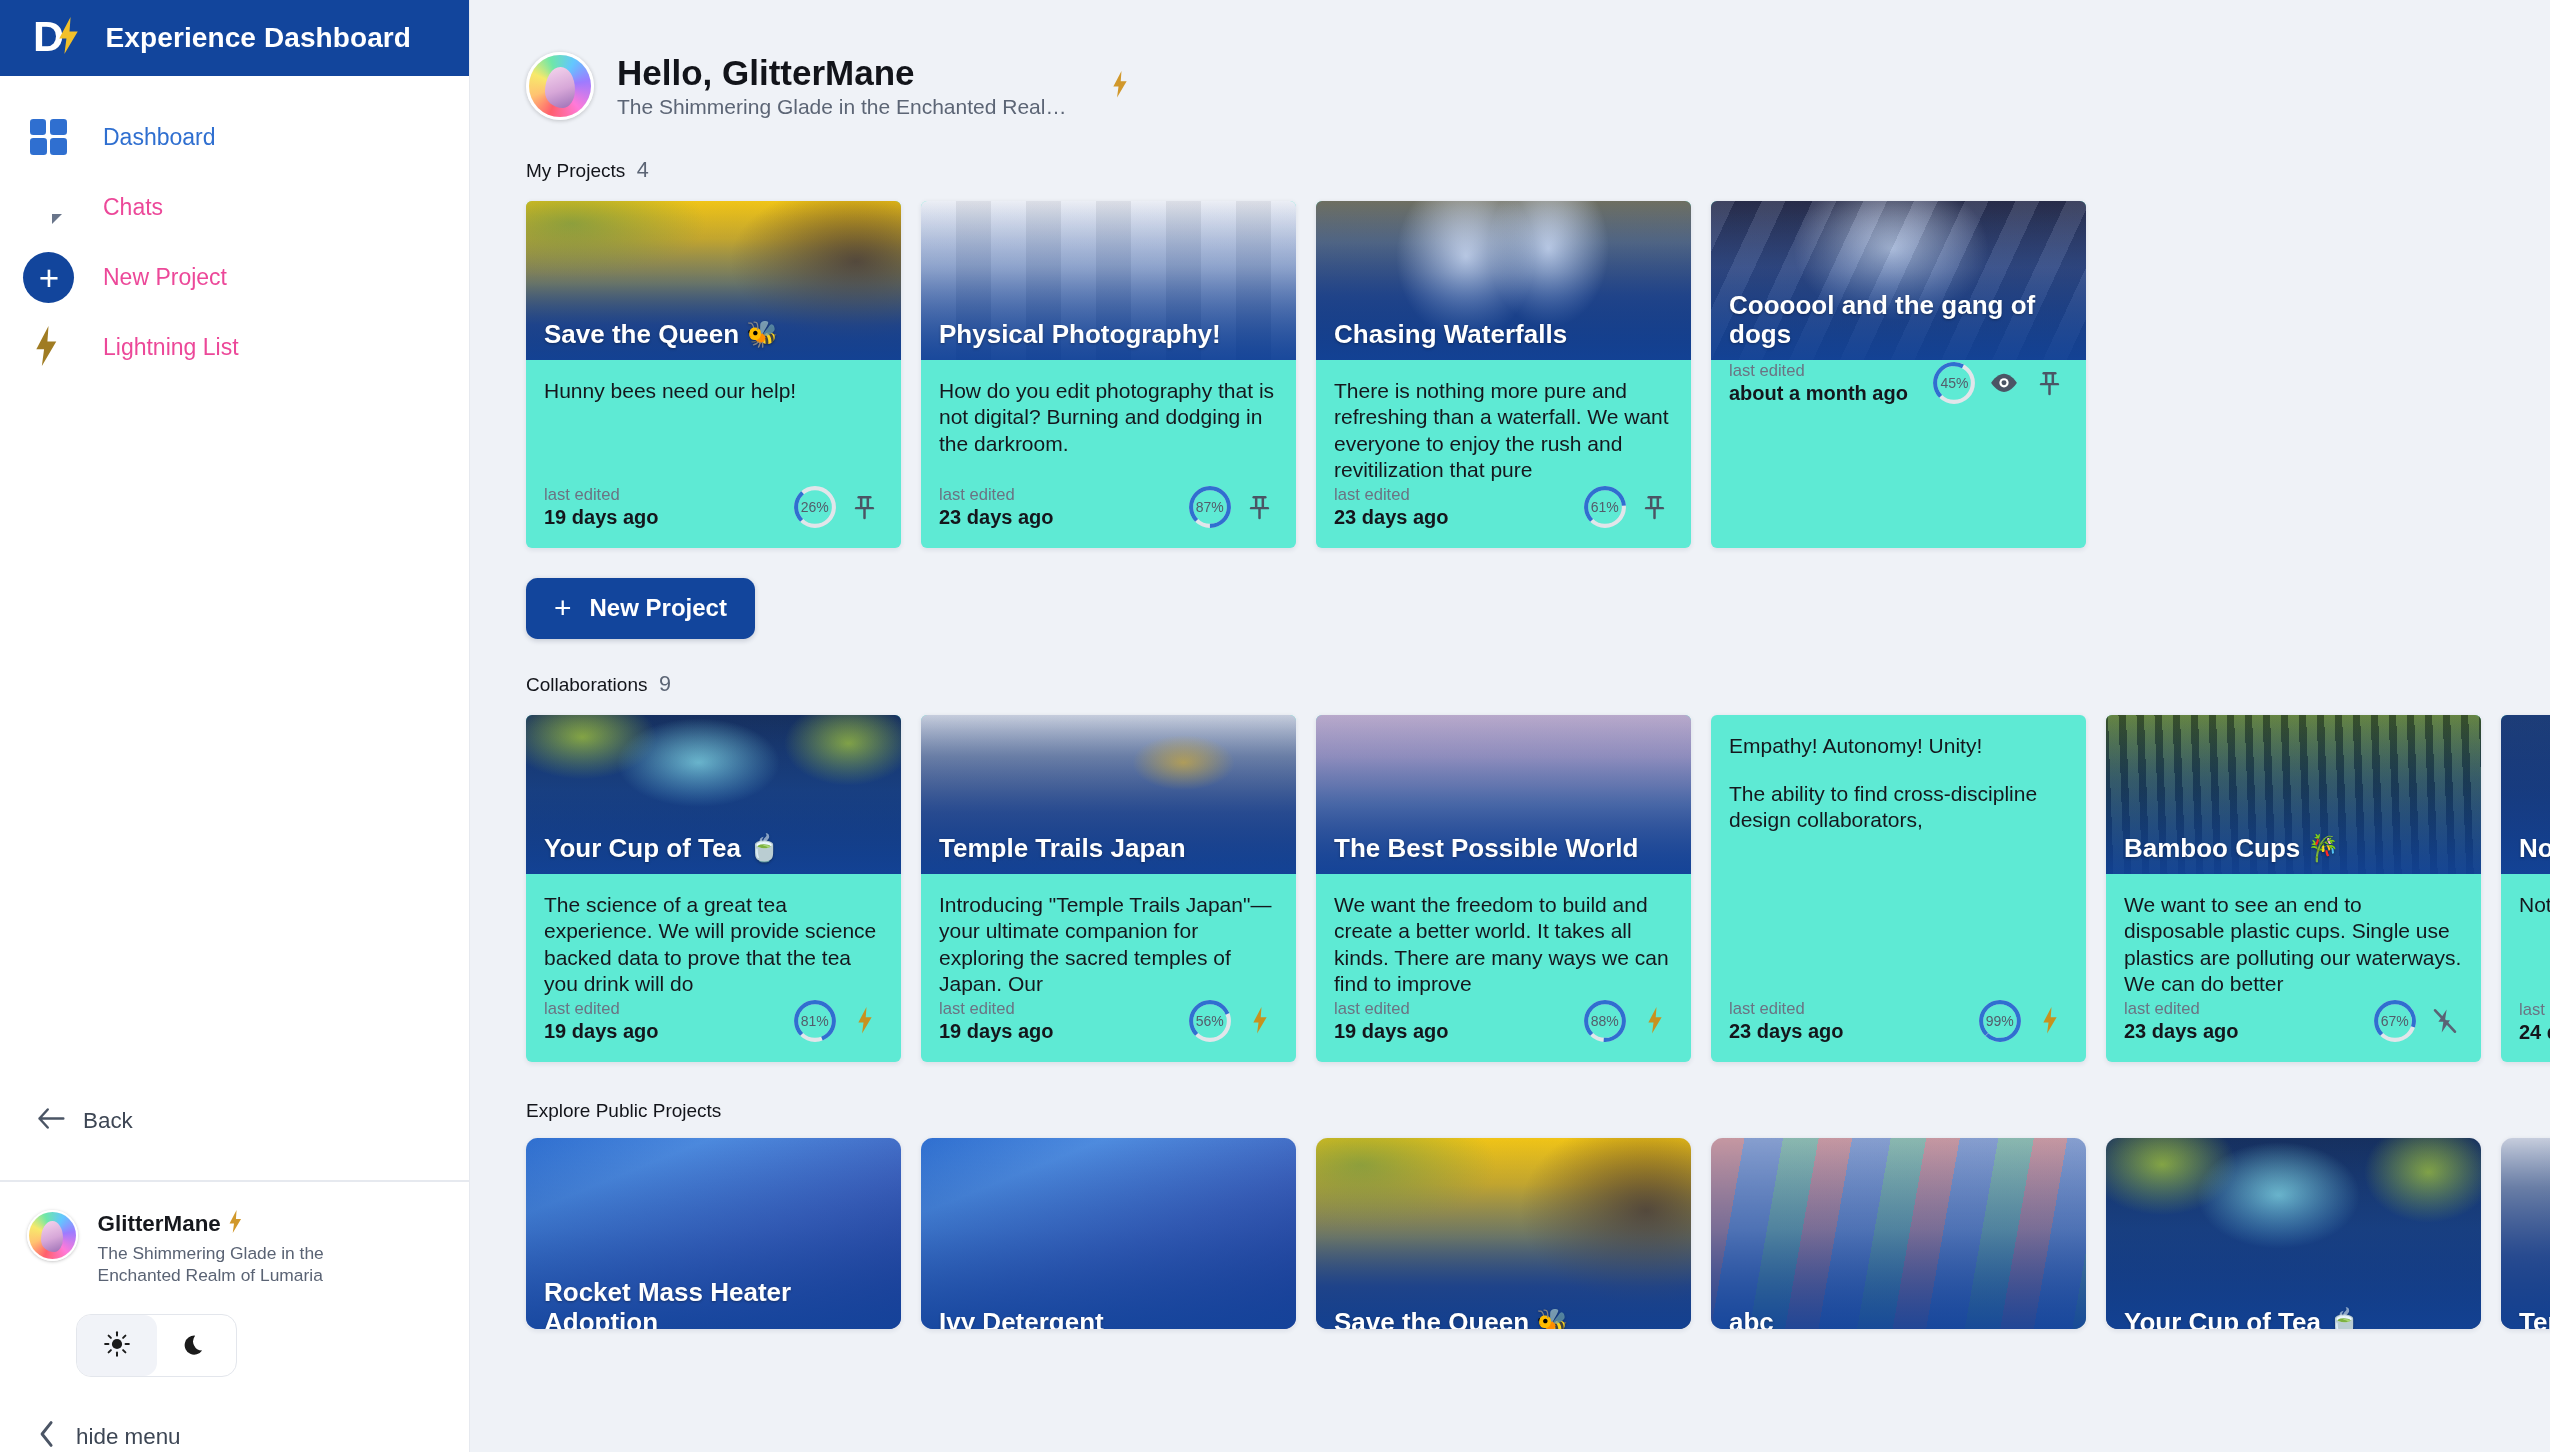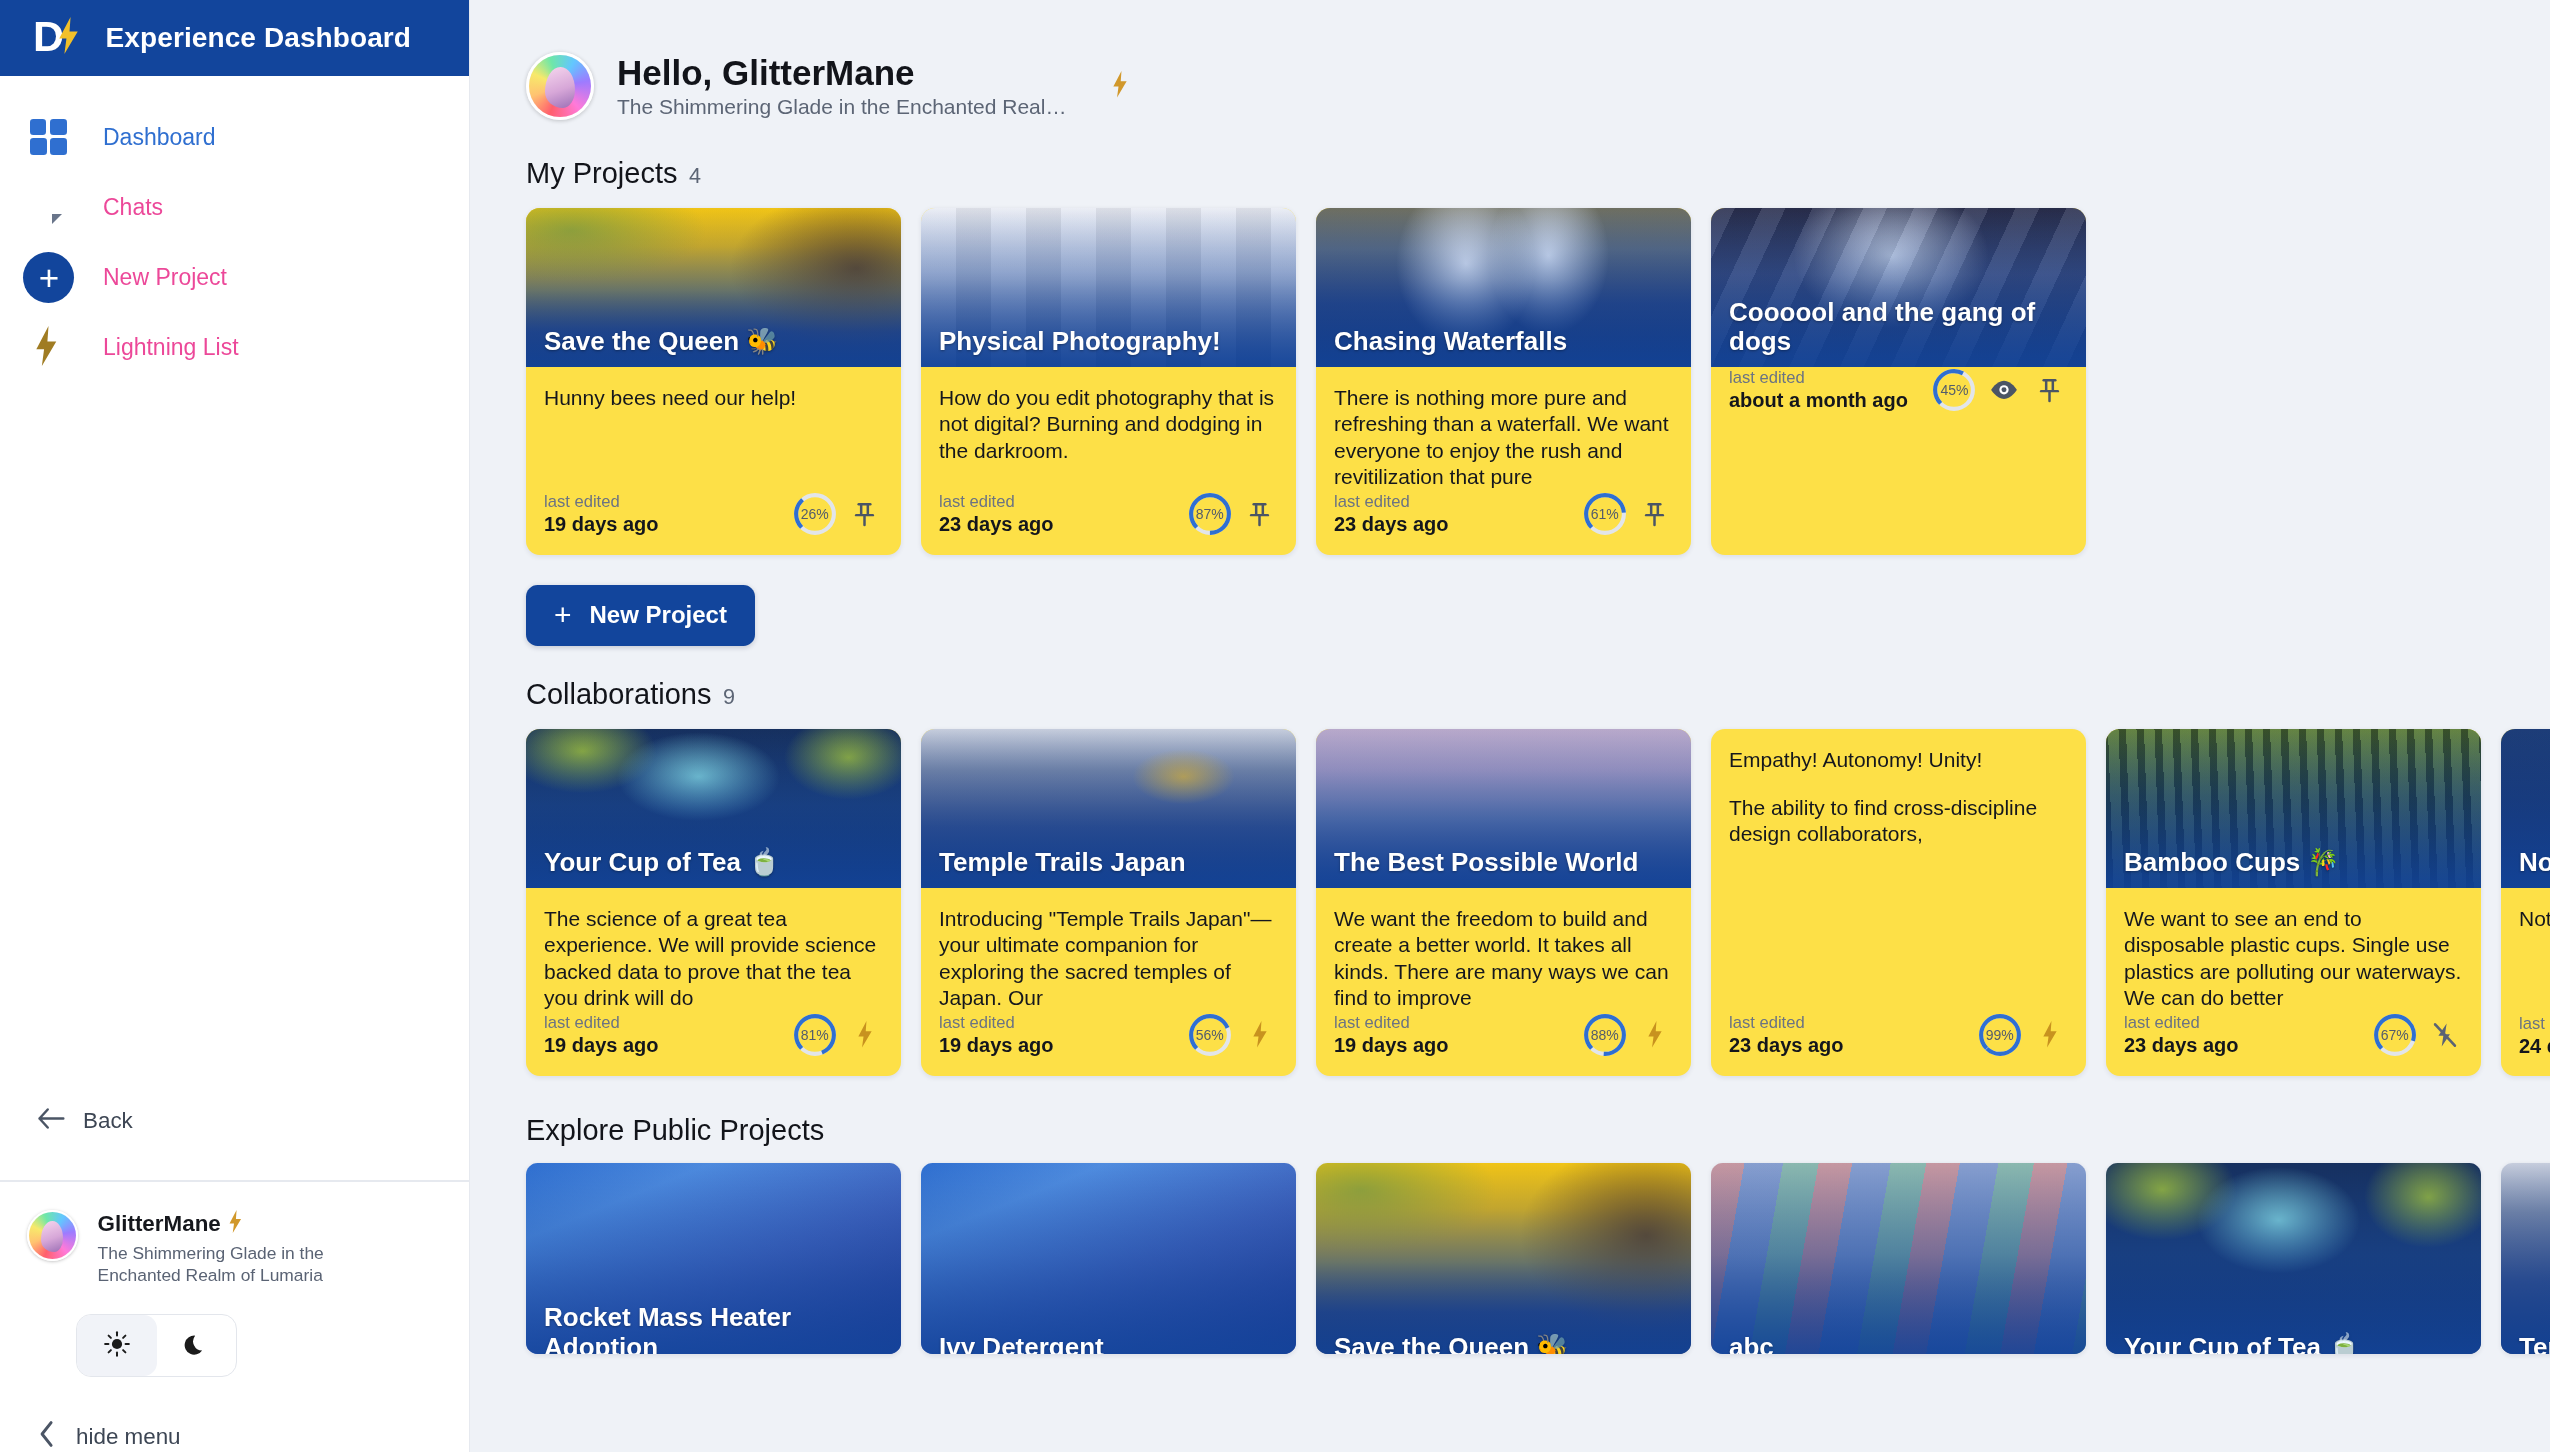--- a/index.html
+++ b/index.html
@@ -137,28 +137,28 @@
     flex: 0 0 68px; border: 3.3px solid #fff; box-shadow: 0 0.8px 4.2px rgba(0,0,0,.22);
   }
   .greeting-title { font-size: 35px; font-weight: bold; color: #12141a; line-height: 1.12; }
   .greeting-sub { font-size: 21px; color: #58617240; color:#5c6575; margin-top: 2.5px; }
   .greeting-bolt { margin-left: 21.6px; }
 
   .section-head {
     display:flex; align-items:baseline; gap: 11.6px;
     padding: 0 0 0 56px; margin-top: 37px;
   }
-  .section-title { font-size: 29px; color:#12141a; }
+  .section-title { font-size: 19px; color:#12141a; }
   .section-count { font-size: 21.6px; color:#5c6575; }
 
   .card-row {
     display: flex; gap: 20px; padding-left: 56px; margin-top: 18px;
   }
   .card {
-    width: 375px; flex: 0 0 375px; background:#fde047; border-radius: 14px;
+    width: 375px; flex: 0 0 375px; background:#5eead4; border-radius: 6px;
     box-shadow: 0 1.7px 5.8px rgba(23,32,64,.09);
     overflow: hidden; display: flex; flex-direction: column;
   }
   .card-banner {
     height: 159px; position: relative; overflow:hidden; flex: 0 0 159px;
   }
   .card-banner .tint {
     position:absolute; inset:0;
     background: linear-gradient(180deg, rgba(18,69,156,0) 0%, rgba(18,69,156,.30) 45%, rgba(18,69,156,.88) 100%);
   }

